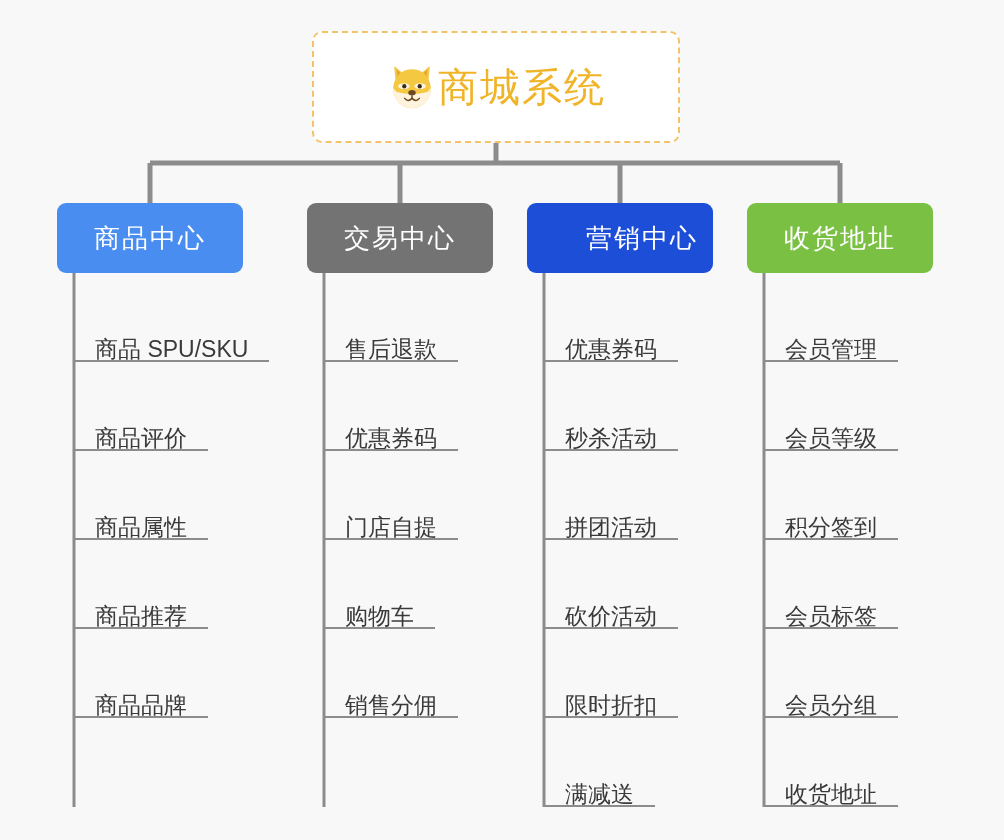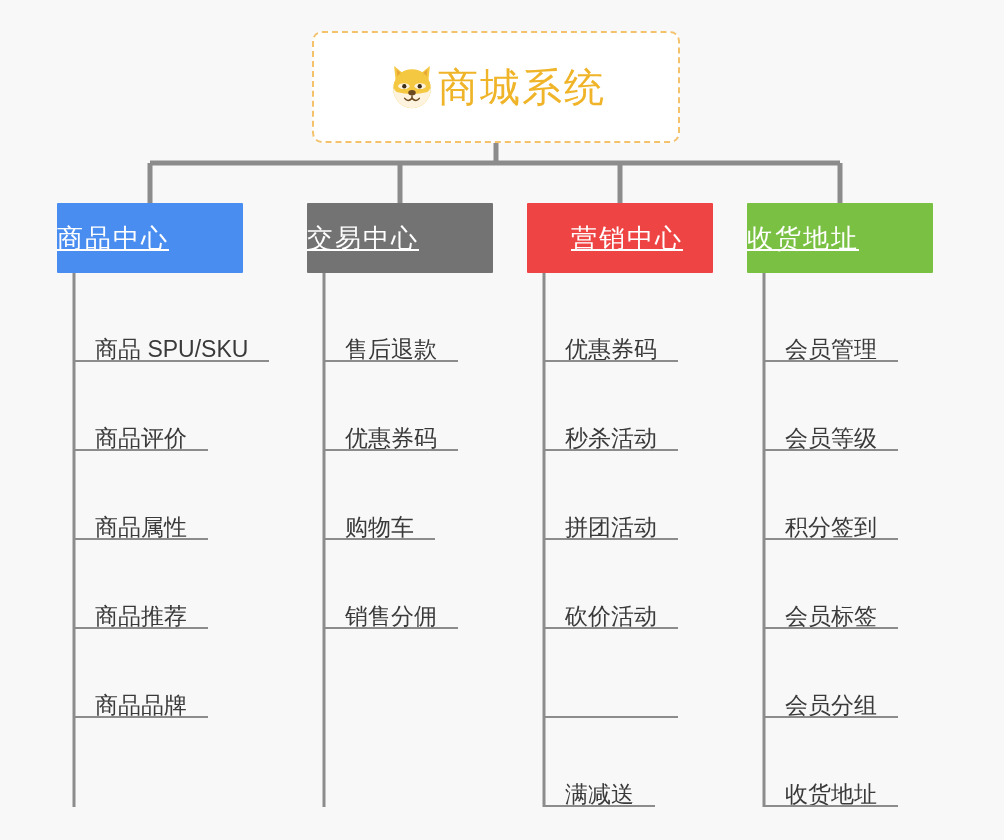--- a/index.html
+++ b/index.html
@@ -64,29 +64,28 @@
     top: 203px;
     width: 186px;
   }
   .col-0 { left: 57px;  }
   .col-1 { left: 307px; }
   .col-2 { left: 527px; }
   .col-3 { left: 747px; }
 
   .cat-box {
     height: 70px;
-    border-radius: 1px;
+    border-radius: 9px;
     display: flex;
     align-items: center;
-    justify-content: flex-start;
+    justify-content: center;
     color: #ffffff;
     font-size: 26px;
     letter-spacing: 2px;
     white-space: nowrap;
-    text-decoration: underline;
   }
 
   .leaf-list {
     position: relative;
     margin-top: 0;
     padding-left: 16px;
   }
   .leaf-item {
     position: relative;
     height: 89px;
@@ -188,51 +187,56 @@
         <div class="leaf-list">
           <div class="leaf-item">
             <span class="leaf-label">售后退款</span>
             <div class="leaf-underline" style="background: rgb(140, 140, 140); width: 135px;"></div>
           </div>
           <div class="leaf-item">
             <span class="leaf-label">优惠券码</span>
             <div class="leaf-underline" style="background: rgb(140, 140, 140); width: 135px;"></div>
           </div>
           <div class="leaf-item">
+            <span class="leaf-label">门店自提</span>
+            <div class="leaf-underline" style="background: rgb(140, 140, 140); width: 135px;"></div>
+          </div>
+          <div class="leaf-item">
             <span class="leaf-label">购物车</span>
             <div class="leaf-underline" style="background: rgb(140, 140, 140); width: 112px;"></div>
           </div>
           <div class="leaf-item">
             <span class="leaf-label">销售分佣</span>
             <div class="leaf-underline" style="background: rgb(140, 140, 140); width: 135px;"></div>
           </div>
         </div>
       </div>
       <div class="column col-2">
-        <div class="cat-box" style="background: #ef4444; padding-left: 44px;">
+        <div class="cat-box" style="background: #1d4ed8; padding-left: 44px;">
           <span>营销中心</span>
         </div>
         <div class="leaf-list">
           <div class="leaf-item">
             <span class="leaf-label">优惠券码</span>
             <div class="leaf-underline" style="background: rgb(140, 140, 140); width: 135px;"></div>
           </div>
           <div class="leaf-item">
             <span class="leaf-label">秒杀活动</span>
             <div class="leaf-underline" style="background: rgb(140, 140, 140); width: 135px;"></div>
           </div>
           <div class="leaf-item">
             <span class="leaf-label">拼团活动</span>
             <div class="leaf-underline" style="background: rgb(140, 140, 140); width: 135px;"></div>
           </div>
           <div class="leaf-item">
             <span class="leaf-label">砍价活动</span>
             <div class="leaf-underline" style="background: rgb(140, 140, 140); width: 135px;"></div>
           </div>
           <div class="leaf-item">
+            <span class="leaf-label">限时折扣</span>
             <div class="leaf-underline" style="background: rgb(140, 140, 140); width: 135px;"></div>
           </div>
           <div class="leaf-item">
             <span class="leaf-label">满减送</span>
             <div class="leaf-underline" style="background: rgb(140, 140, 140); width: 112px;"></div>
           </div>
         </div>
       </div>
       <div class="column col-3">
         <div class="cat-box" style="background: rgb(122, 193, 67);">

